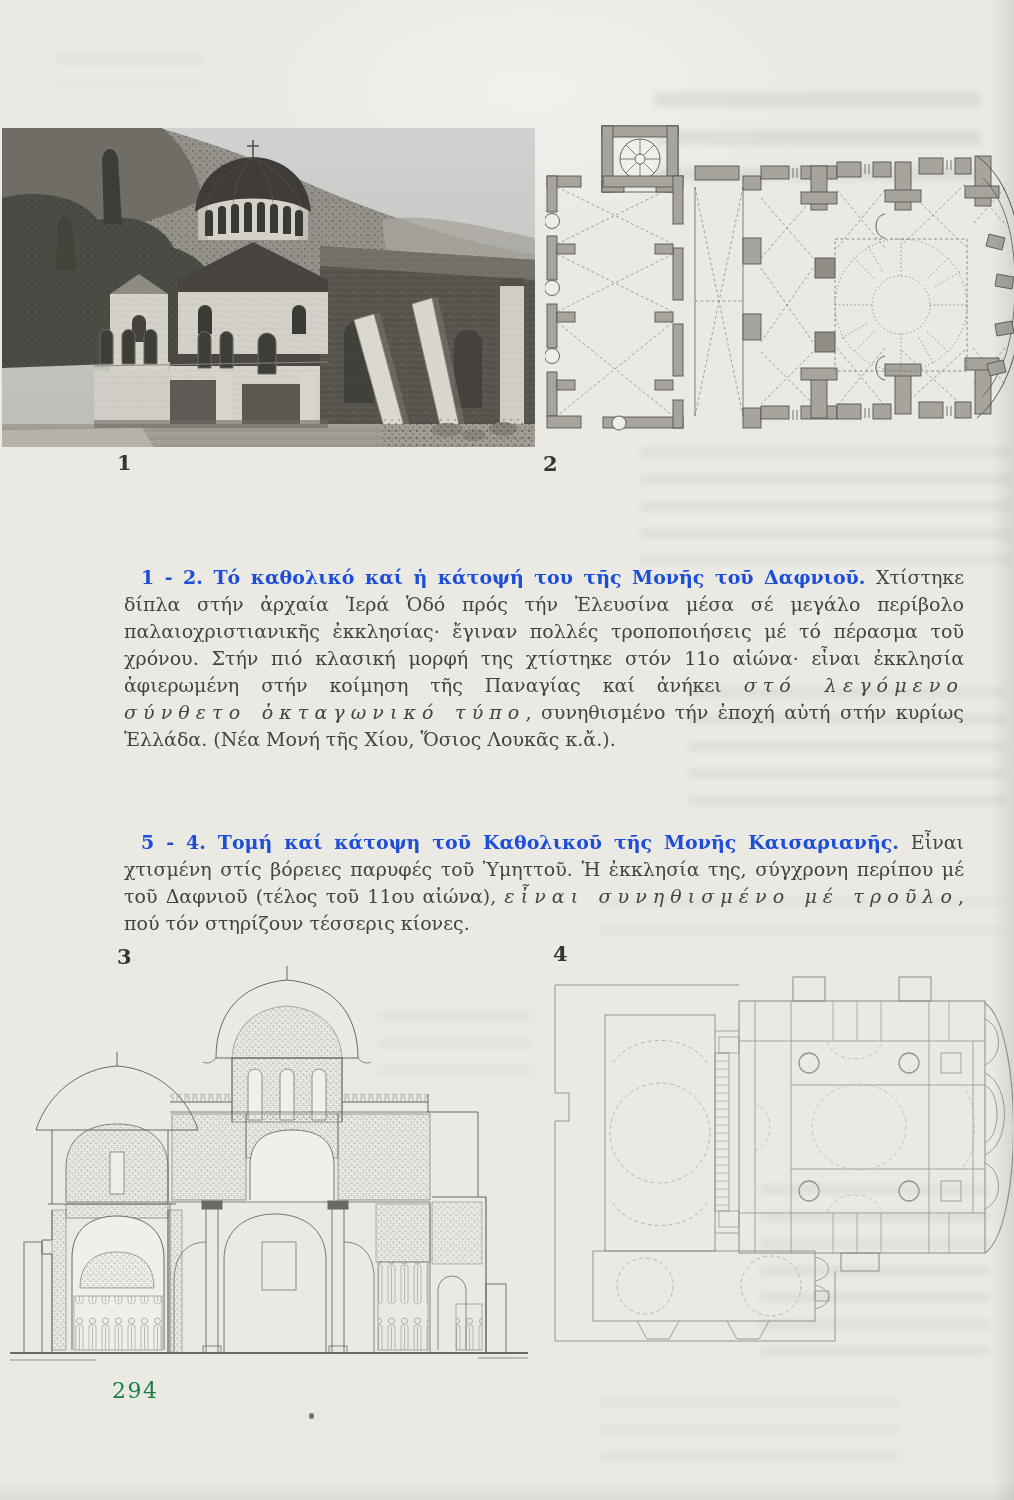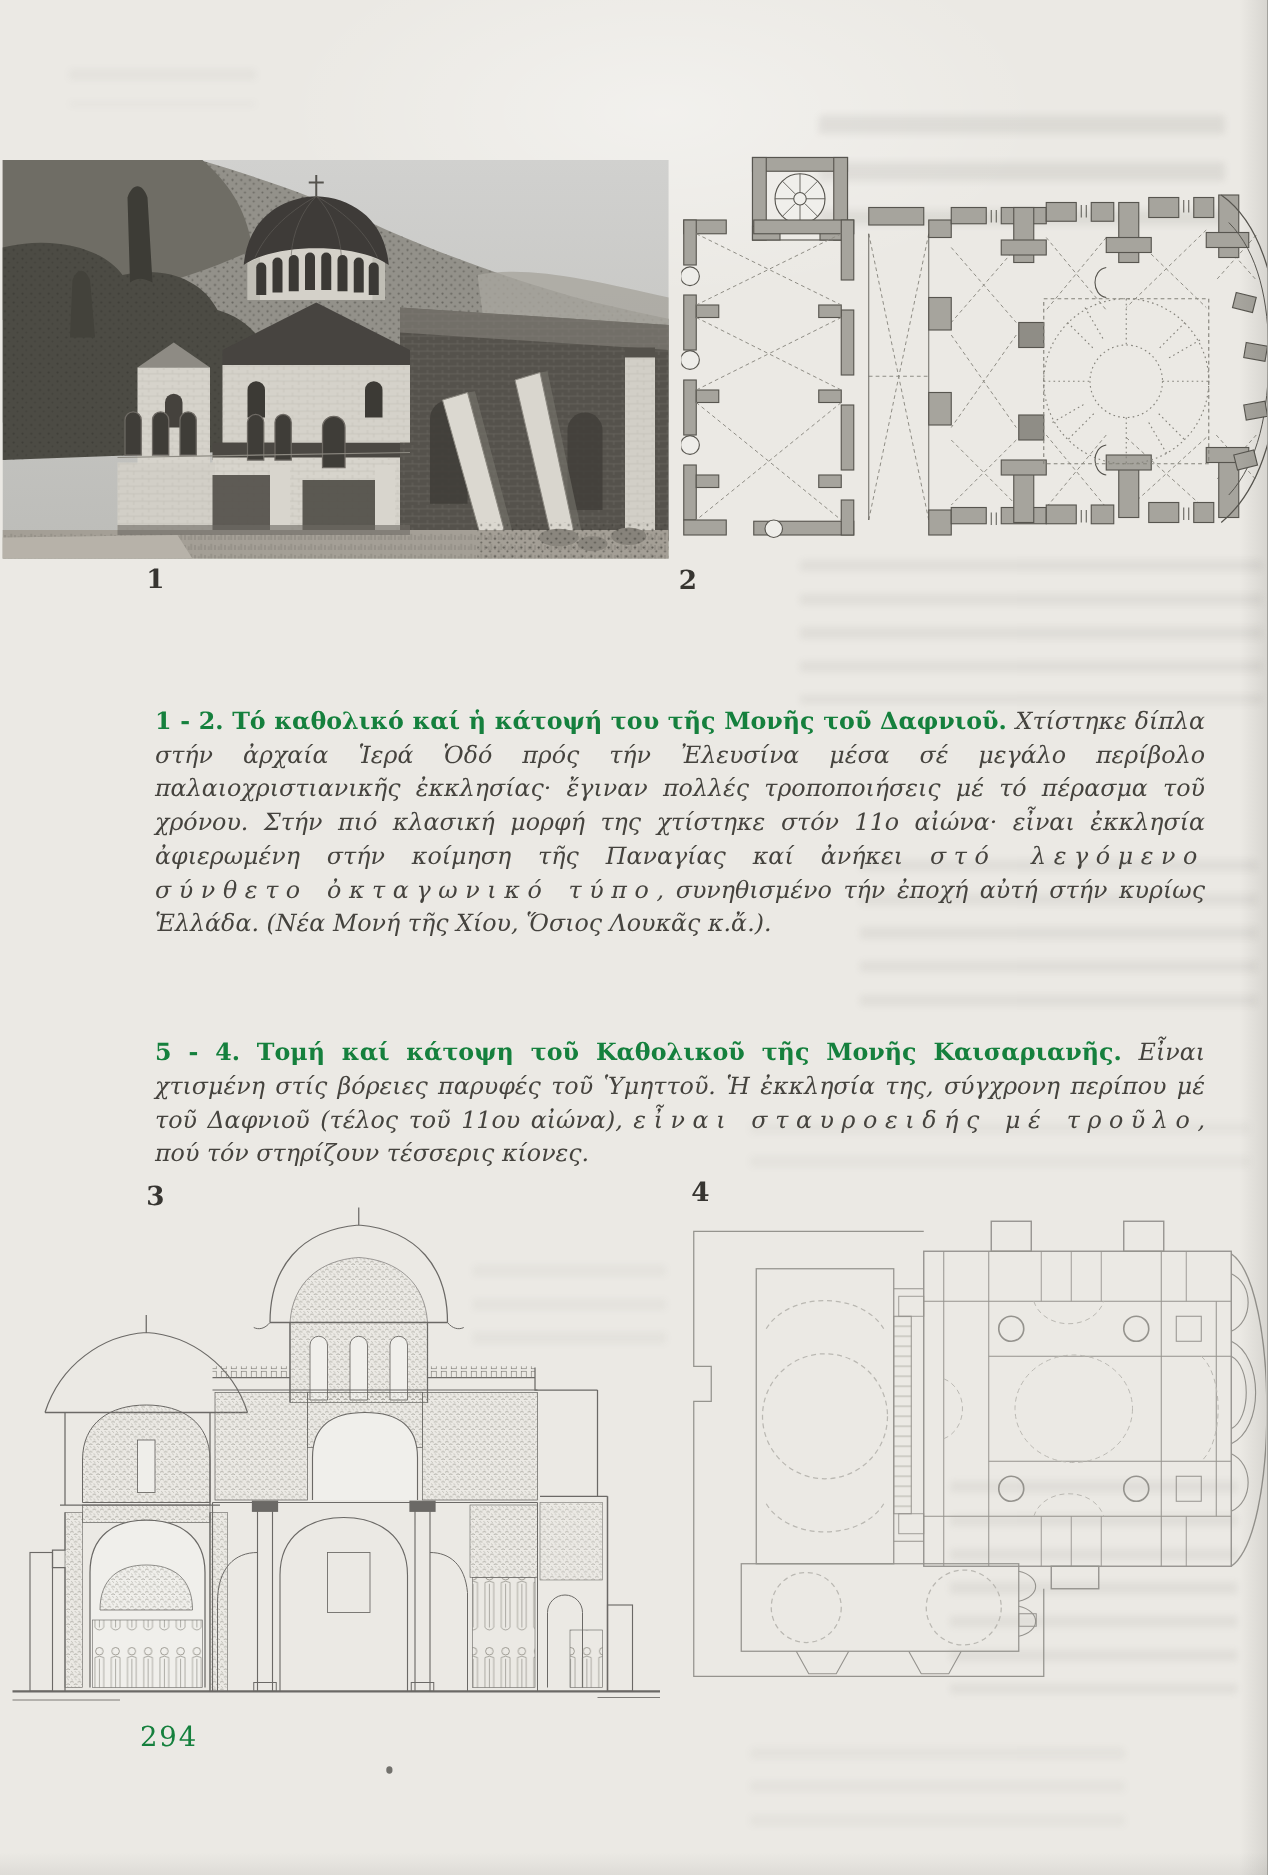--- a/index.html
+++ b/index.html
@@ -12,22 +12,22 @@
     background:radial-gradient(ellipse at center,rgba(255,255,255,.35),rgba(255,255,255,0) 70%);}
   .edge-right{position:absolute;right:0;top:0;width:22px;height:100%;
     background:linear-gradient(90deg,rgba(0,0,0,0),rgba(70,68,64,.12));}
   .edge-bottom{position:absolute;left:0;bottom:0;width:100%;height:18px;
     background:linear-gradient(0deg,rgba(70,68,64,.08),rgba(0,0,0,0));}
   .fig{position:absolute;}
   .fig svg{display:block;}
   .fig-label{position:absolute;font-weight:700;font-size:21px;color:#373531;}
   .caption{position:absolute;left:124px;width:840px;font-size:19px;line-height:27px;
     text-align:justify;color:#45433e;}
-  .seg-b{font-weight:700;font-style:normal;color:#15803d;}
-  .seg-i{font-style:italic;}
+  .seg-b{font-weight:700;font-style:normal;color:#1d4ed8;margin-left:17px;}
+  .seg-i{}
   .seg-s{font-style:italic;letter-spacing:.32em;}
   .pageno{position:absolute;left:112px;top:1378px;font-size:22px;color:#15803d;letter-spacing:1.5px;}
   .bleed{position:absolute;filter:blur(3px);opacity:.45;border-radius:3px;
     background:repeating-linear-gradient(180deg,rgba(120,118,112,.22) 0 9px,rgba(0,0,0,0) 9px 27px);}
   .bleed-h{background:repeating-linear-gradient(180deg,rgba(112,110,104,.26) 0 15px,rgba(0,0,0,0) 15px 38px);}
   .soft{opacity:.28;}
   .speck{position:absolute;left:309px;top:1413px;width:5px;height:6px;border-radius:50%;
     background:#4a4844;opacity:.75;}
 </style>
 </head>
@@ -263,21 +263,21 @@
           <path d="M450,206 l17,-3 2,12 -17,3 z" fill="#a6a49d"></path>
           <path d="M442,246 l16,-4 3,12 -16,4 z" fill="#a6a49d"></path>
         </g>
       </g>
     </svg>
   </div>
   <div class="fig-label" style="left:543px;top:451px;">2</div>
 
   <p class="caption" style="top:545px;"><span class="seg-b">1 - 2. Τό καθολικό καί ἡ κάτοψή του τῆς Μονῆς τοῦ Δαφνιοῦ. </span><span class="seg-i">Χτίστηκε δίπλα στήν ἀρχαία Ἱερά Ὁδό πρός τήν Ἐλευσίνα μέσα σέ μεγάλο περίβολο παλαιοχριστιανικῆς ἐκκλησίας· ἔγιναν πολλές τροποποιήσεις μέ τό πέρασμα τοῦ χρόνου. Στήν πιό κλασική μορφή της χτίστηκε στόν 11ο αἰώνα· εἶναι ἐκκλησία ἀφιερωμένη στήν κοίμηση τῆς Παναγίας καί ἀνήκει </span><span class="seg-s">στό λεγόμενο σύνθετο ὀκταγωνικό τύπο</span><span class="seg-i">, συνηθισμένο τήν ἐποχή αὐτή στήν κυρίως Ἑλλάδα. (Νέα Μονή τῆς Χίου, Ὅσιος Λουκᾶς κ.ἄ.).</span></p>
 
-  <p class="caption" style="top:810px;"><span class="seg-b">5 - 4. Τομή καί κάτοψη τοῦ Καθολικοῦ τῆς Μονῆς Καισαριανῆς. </span><span class="seg-i">Εἶναι χτισμένη στίς βόρειες παρυφές τοῦ Ὑμηττοῦ. Ἡ ἐκκλησία της, σύγχρονη περίπου μέ τοῦ Δαφνιοῦ (τέλος τοῦ 11ου αἰώνα), </span><span class="seg-s">εἶναι σταυροειδής μέ τροῦλο</span><span class="seg-i">, πού τόν στηρίζουν τέσσερις κίονες.</span></p>
+  <p class="caption" style="top:810px;"><span class="seg-b">5 - 4. Τομή καί κάτοψη τοῦ Καθολικοῦ τῆς Μονῆς Καισαριανῆς. </span><span class="seg-i">Εἶναι χτισμένη στίς βόρειες παρυφές τοῦ Ὑμηττοῦ. Ἡ ἐκκλησία της, σύγχρονη περίπου μέ τοῦ Δαφνιοῦ (τέλος τοῦ 11ου αἰώνα), </span><span class="seg-s">εἶναι συνηθισμένο μέ τροῦλο</span><span class="seg-i">, πού τόν στηρίζουν τέσσερις κίονες.</span></p>
 
   <div class="fig-label" style="left:117px;top:944px;">3</div>
   <div class="fig" style="left:8px;top:952px;">
     <svg width="527" height="430" viewBox="0 0 527 430">
       <defs>
         <pattern id="p3-fr" width="6" height="6" patternUnits="userSpaceOnUse">
           <path d="M0,4 Q1.5,2 3,4 M3,6 Q4.5,4 6,6 M1,1 L2,2 M4,1 L5,2" stroke="#8d8b82" stroke-width="0.5" fill="none"></path>
         </pattern>
         <pattern id="p3-fg" width="13" height="60" patternUnits="userSpaceOnUse">
           <circle cx="6.5" cy="9" r="3" stroke="#85837a" stroke-width="0.6" fill="none"></circle>

